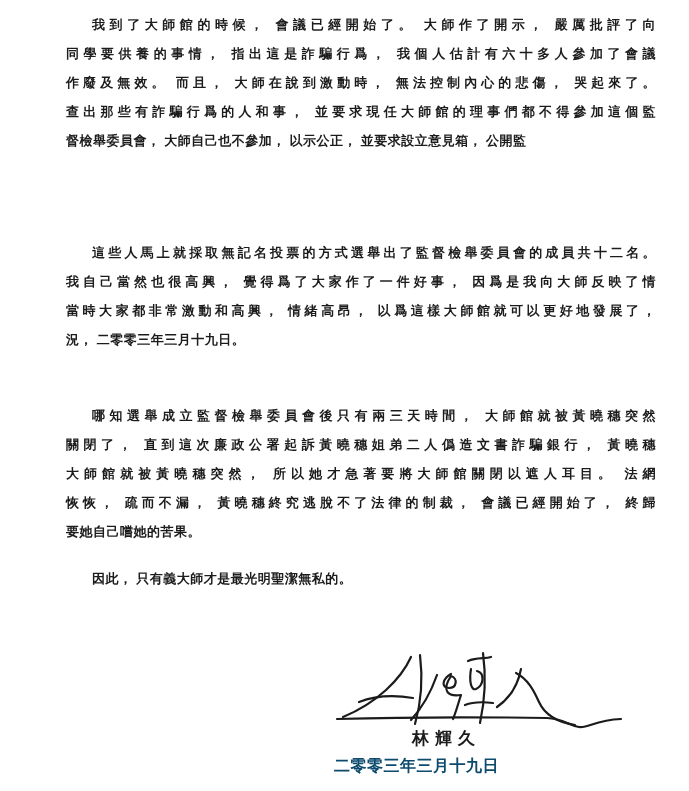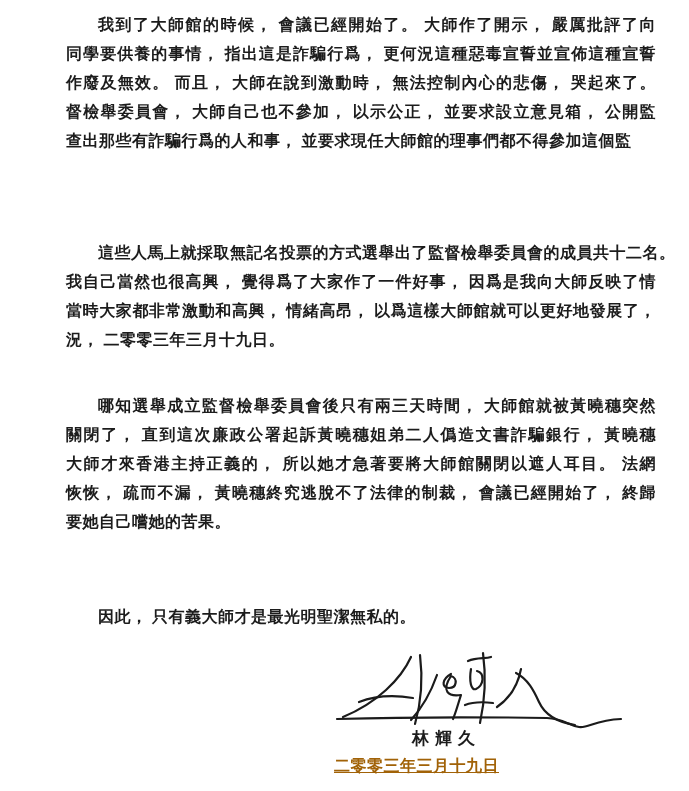--- a/index.html
+++ b/index.html
@@ -13,37 +13,37 @@
     height: 791px;
     background: #ffffff;
     font-family: "Liberation Serif", "DejaVu Serif", serif;
     color: #1c1c1c;
     overflow: hidden;
   }
   .para {
     position: absolute;
     left: 66px;
     width: 590px;
-    font-size: 16px;
+    font-size: 13px;
     font-weight: 700;
     letter-spacing: 0.5px;
   }
   .para .line {
     height: 29px;
     line-height: 29px;
     text-align: justify;
     text-align-last: justify;
     white-space: nowrap;
   }
   .para .line:first-child { text-indent: 2em; }
   .para .line:last-child  { text-align-last: left; }
   #para1 { top: 10px; }
   #para2 { top: 238px; }
-  #para3 { top: 391px; }
-  #para4 { top: 602px; }
+  #para3 { top: 401px; }
+  #para4 { top: 564px; }
 
   .signature-block {
     position: absolute;
     left: 0;
     top: 0;
     width: 689px;
     height: 791px;
     pointer-events: none;
   }
   .signature-svg {
@@ -63,49 +63,48 @@
     color: #1c1c1c;
     white-space: nowrap;
   }
   .sign-date {
     position: absolute;
     left: 334px;
     top: 756px;
     font-size: 16px;
     font-weight: 700;
     letter-spacing: 0.5px;
-    color: #a16207;
+    color: #0c4a6e;
     white-space: nowrap;
-    text-decoration: underline;
   }
 </style>
 </head>
 <body>
 
 <div class="page">
 
   <div id="para1" class="para">
       <div class="line">我到了大師館的時候， 會議已經開始了。 大師作了開示， 嚴厲批評了向</div>
-      <div class="line">同學要供養的事情， 指出這是詐騙行爲， 更何況這種惡毒宣誓並宣佈這種宣誓</div>
+      <div class="line">同學要供養的事情， 指出這是詐騙行爲， 我個人估計有六十多人參加了會議</div>
       <div class="line">作廢及無效。 而且， 大師在說到激動時， 無法控制內心的悲傷， 哭起來了。</div>
+      <div class="line">查出那些有詐騙行爲的人和事， 並要求現任大師館的理事們都不得參加這個監</div>
       <div class="line">督檢舉委員會， 大師自己也不參加， 以示公正， 並要求設立意見箱， 公開監</div>
-      <div class="line">查出那些有詐騙行爲的人和事， 並要求現任大師館的理事們都不得參加這個監</div>
     </div>
 
   <div id="para2" class="para">
       <div class="line">這些人馬上就採取無記名投票的方式選舉出了監督檢舉委員會的成員共十二名。</div>
       <div class="line">我自己當然也很高興， 覺得爲了大家作了一件好事， 因爲是我向大師反映了情</div>
       <div class="line">當時大家都非常激動和高興， 情緒高昂， 以爲這樣大師館就可以更好地發展了，</div>
       <div class="line">況， 二零零三年三月十九日。</div>
     </div>
 
   <div id="para3" class="para">
       <div class="line">哪知選舉成立監督檢舉委員會後只有兩三天時間， 大師館就被黃曉穗突然</div>
       <div class="line">關閉了， 直到這次廉政公署起訴黃曉穗姐弟二人僞造文書詐騙銀行， 黃曉穗</div>
-      <div class="line">大師才來香港主持正義的， 所以她才急著要將大師館關閉以遮人耳目。 法網</div>
+      <div class="line">大師館就被黃曉穗突然， 所以她才急著要將大師館關閉以遮人耳目。 法網</div>
       <div class="line">恢恢， 疏而不漏， 黃曉穗終究逃脫不了法律的制裁， 會議已經開始了， 終歸</div>
       <div class="line">要她自己嚐她的苦果。</div>
     </div>
 
   <div id="para4" class="para">
       <div class="line">因此， 只有義大師才是最光明聖潔無私的。</div>
     </div>
 
   <div class="signature-block">
 

